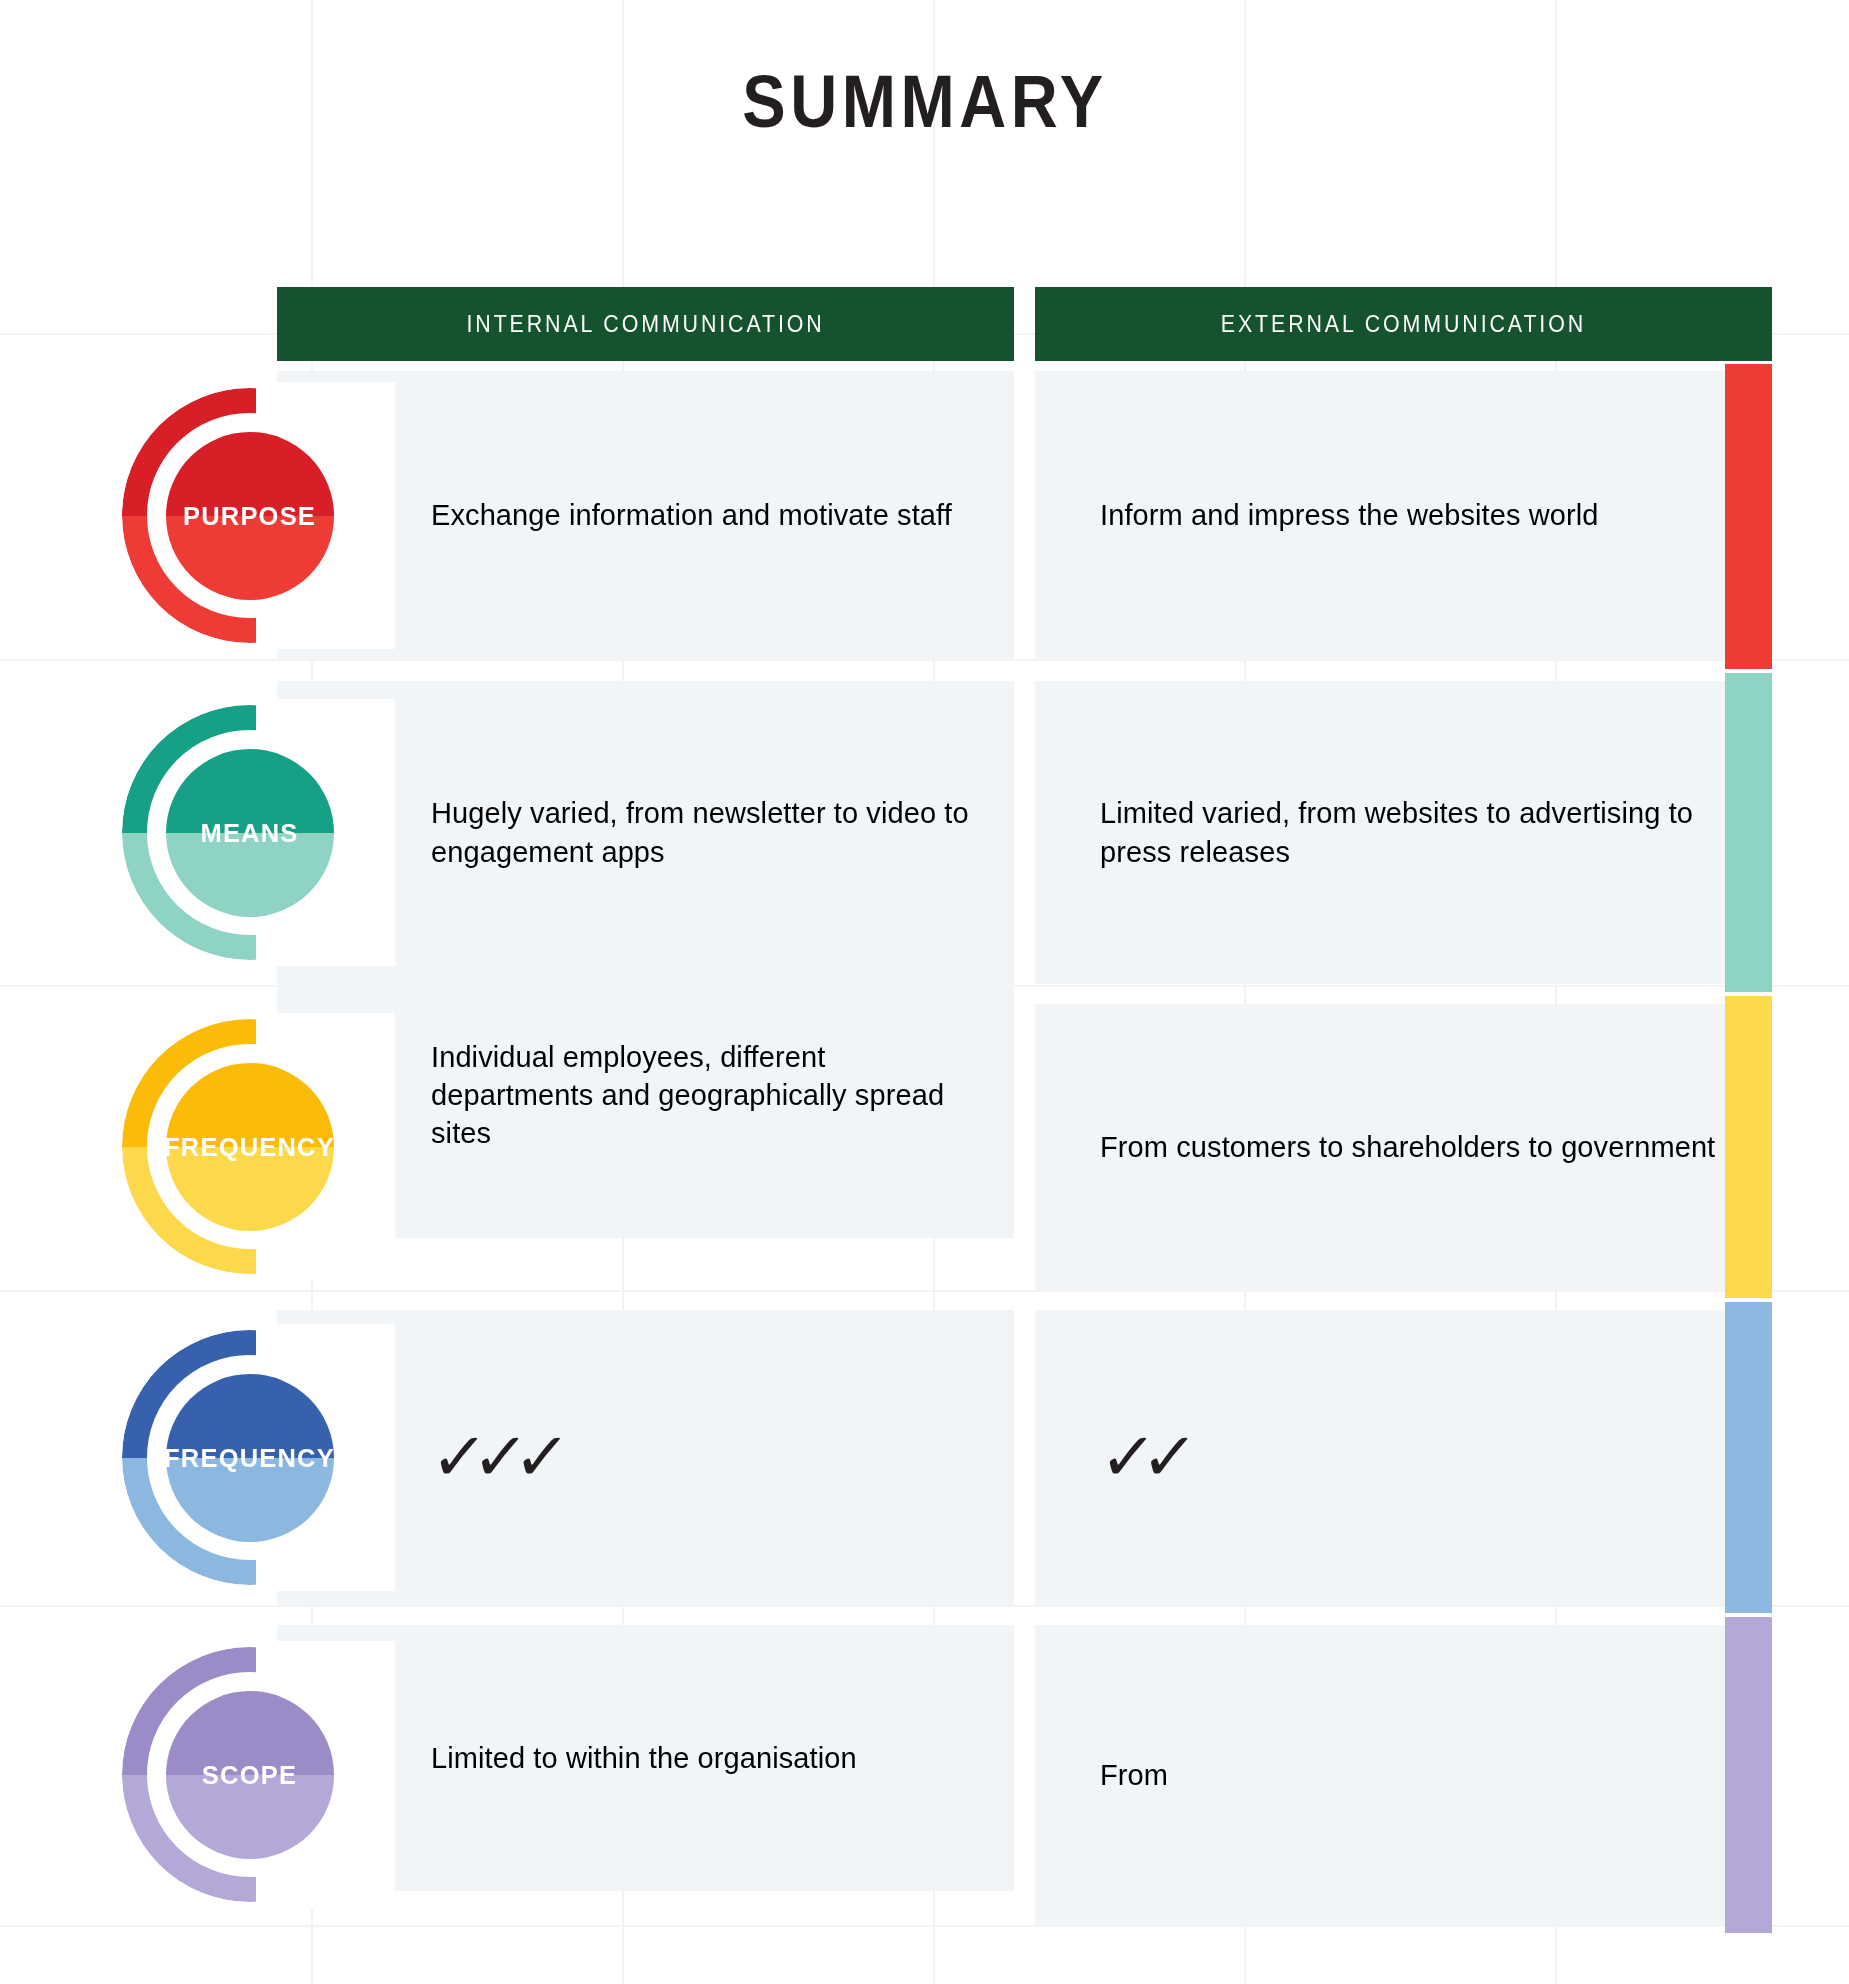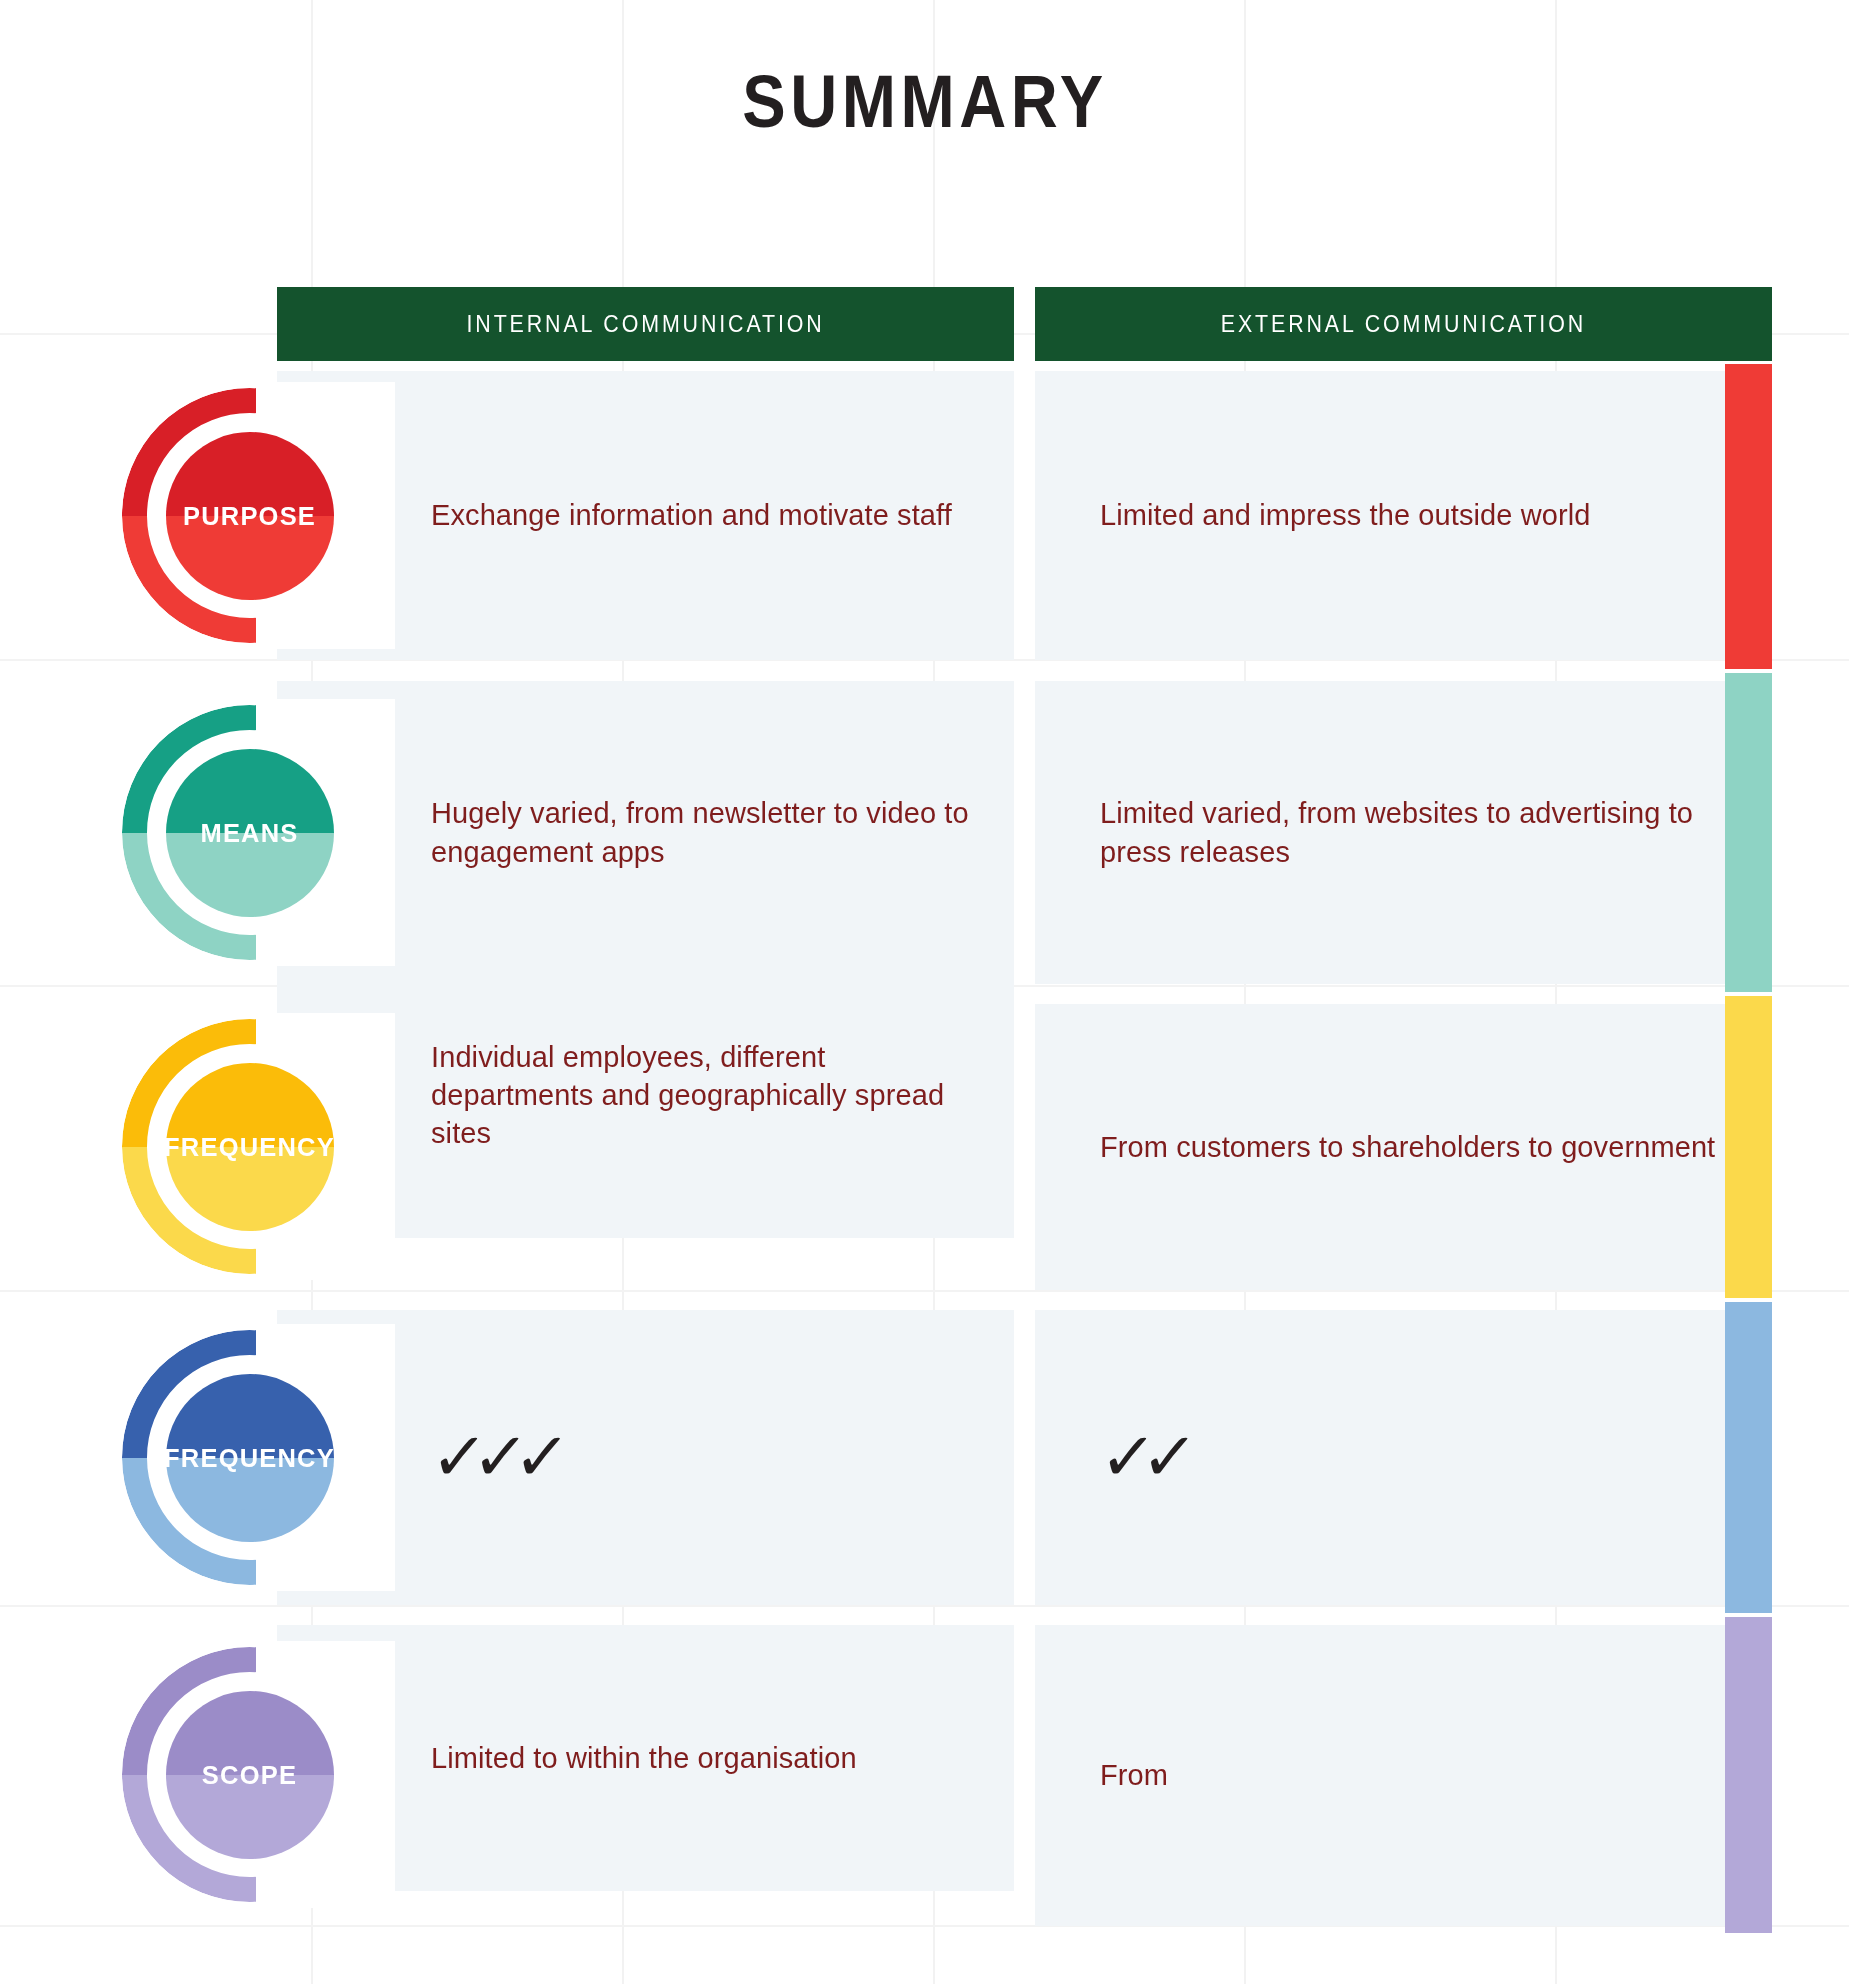--- a/index.html
+++ b/index.html
@@ -54,21 +54,21 @@
 
   
   .panel {
     position:absolute;
     background:#f1f5f8;
     display:flex; align-items:center;
   }
   .panel-internal { left:277px; width:737px; }
   .panel-external { left:1035px; width:737px; }
   .cell-text {
-    color:#7f1d1d;
+    color:#000000;
     font-size:29px;
     line-height:1.32;
     padding-left:154px;
     padding-right:23px;
     letter-spacing:0.1px;
   }
   .panel-external .cell-text { padding-left:65px; }
 
   
   .accent-bar { position:absolute; width:47px; }
@@ -151,21 +151,21 @@
 <div class="hdr hdr-external">
   <span class="hdr-label">EXTERNAL COMMUNICATION</span>
 </div>
 
 <div class="table" id="table-body">
     <div class="row" style="top: 0px;">
       <div class="panel panel-internal" style="top: 371px; height: 289px;">
         <div class="cell-text">Exchange information and motivate staff</div>
       </div>
       <div class="panel panel-external" style="top: 371px; height: 289px;">
-        <div class="cell-text">Limited and impress the outside world</div>
+        <div class="cell-text">Inform and impress the websites world</div>
       </div>
       <div class="accent-bar" style="left: 1725px; top: 364px; height: 305px; background: rgb(239, 59, 54);"></div>
       <div class="badge" style="left: 122px; top: 388px; width: 255px; height: 255px;">
         <div class="arc-wrap" style="left: 0px; top: 0px; width: 255px; height: 255px;">
           <div class="arc-half top">
             <div class="arc-ring" style="border: 25px solid rgb(216, 31, 39);"></div>
           </div>
           <div class="arc-half bot">
             <div class="arc-ring" style="border: 25px solid rgb(239, 59, 54);"></div>
           </div>

